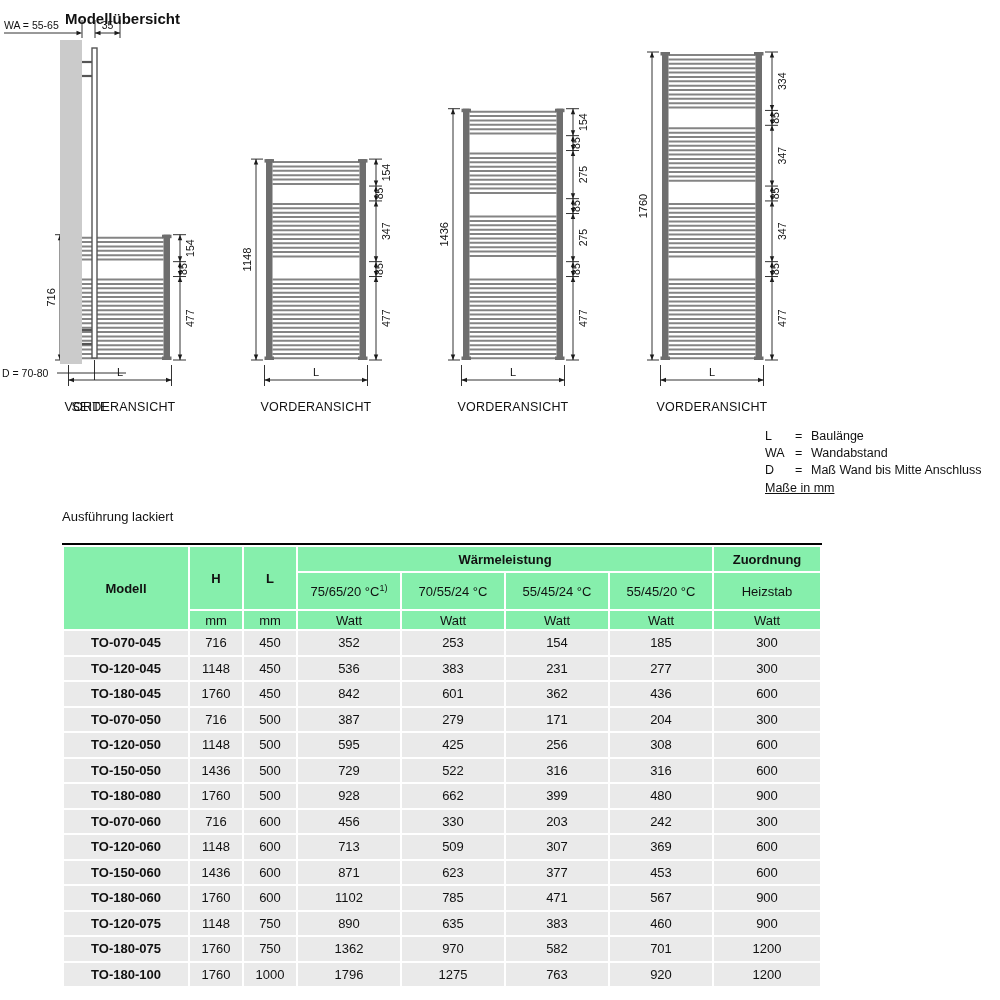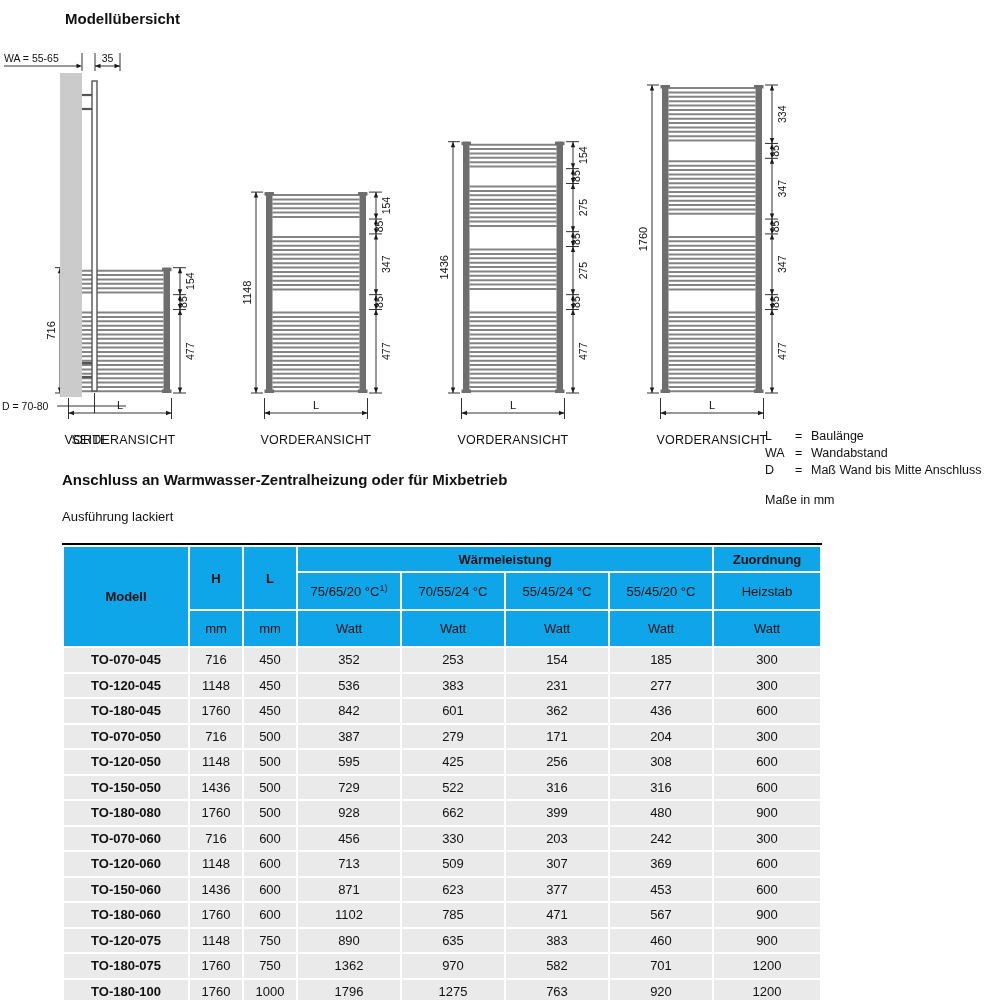--- a/index.html
+++ b/index.html
@@ -1,35 +1,35 @@
 <!DOCTYPE html>
 <html><head>
 <meta charset="utf-8">
 <style>
   *{margin:0;padding:0;box-sizing:border-box;}
   html,body{background:#fff;}
   body{width:1000px;height:1000px;font-family:"Liberation Sans",sans-serif;color:#111;}
   .page{position:relative;width:1000px;height:1000px;overflow:hidden;background:#fff;}
   .h1{position:absolute;left:53px;top:10px;font-size:15px;font-weight:bold;margin-left:12px;}
-  .front-block,.side-block{position:absolute;top:18px;width:180px;margin-top:33px;}
+  .front-block,.side-block{position:absolute;top:18px;width:180px;}
   .front-block svg,.side-block svg{display:block;}
   .caption{text-align:center;font-size:12.5px;margin-top:10px;letter-spacing:.2px;}
   .legend{position:absolute;left:765px;top:428px;font-size:12.5px;}
   .lrow{display:flex;line-height:17px;}
   .abbr{width:30px;}
   .eq{width:16px;}
-  .lnote{margin-top:14px;}
+  .lnote{margin-top:2px;text-decoration:underline;}
   .h2{position:absolute;left:62px;top:471px;font-size:15px;font-weight:bold;}
   .sub{position:absolute;left:62px;top:509px;font-size:13px;text-align:center;}
   table{position:absolute;left:62px;top:543px;width:760px;border-collapse:separate;border-spacing:2px;border-top:2px solid #000;table-layout:fixed;}
   th,td{text-align:center;vertical-align:middle;font-weight:normal;overflow:hidden;}
-  thead th{background:#0ea5e9;font-size:13px;}
+  thead th{background:#86efac;font-size:13px;}
   .r1 th{height:24px;font-weight:bold;}
   .r2 th{height:36px;font-size:13px;}
-  .r3 th{height:35px;font-size:13px;}
+  .r3 th{height:18px;font-size:13px;}
   tbody td{background:#eaeaea;font-size:13px;height:23.5px;}
   tbody td.model{font-weight:bold;}
   sup{font-size:9px;vertical-align:super;}
 </style>
 </head>
 <body>
 
 <div class="page">
 
   <div class="h1">Modellübersicht</div>
@@ -426,21 +426,20 @@
       <span>Wandabstand</span>
     </div>
     <div class="lrow">
       <span class="abbr">D</span>
       <span class="eq">=</span>
       <span>Maß Wand bis Mitte Anschluss</span>
     </div>
     <div class="lnote">Maße in mm</div>
   </div>
 
-  <div class="h2">Anschluss an Warmwasser-Zentralheizung oder für Mixbetrieb</div>
   <div class="sub">Ausführung lackiert</div>
 
   <table>
     <colgroup>
       <col style="width:124px">
         <col style="width:52px">
         <col style="width:52px">
       <col style="width:102px">
         <col style="width:102px">
         <col style="width:102px">

